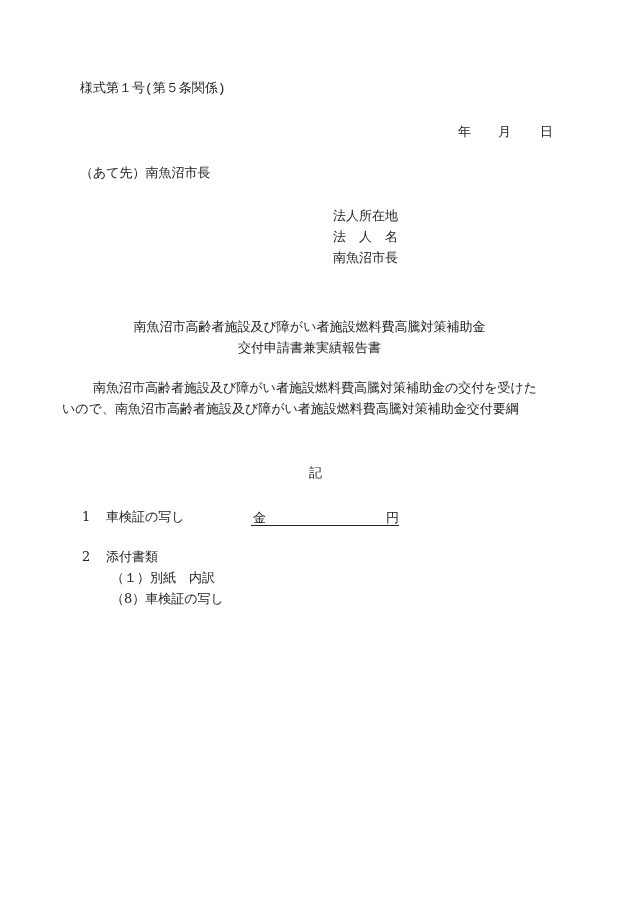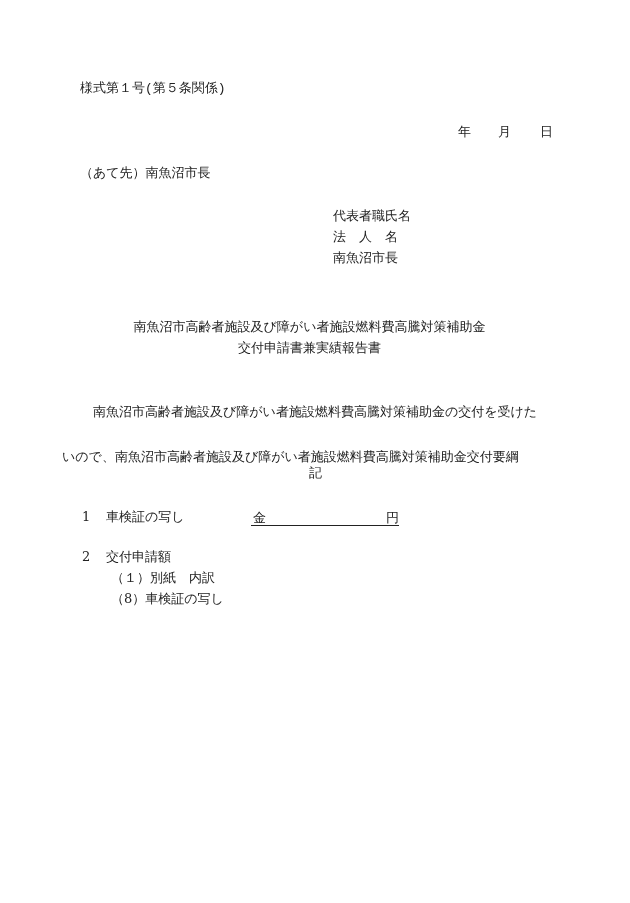--- a/index.html
+++ b/index.html
@@ -6,21 +6,21 @@
   body {
     width: 630px; height: 903px; position: relative; overflow: hidden;
     font-family: "DejaVu Serif", "Liberation Serif", serif;
     color: #222222; font-size: 13px;
   }
   .abs { position: absolute; white-space: nowrap; line-height: 16px; }
   .recipient-block .line { display: block; height: 21px; }
   .title-block { position: absolute; left: 0; width: 624px; top: 316px; text-align: center; line-height: 21px; }
   .title-block div { margin-left: -5px; }
   .body-para { position: absolute; left: 80px; top: 377px; width: 480px; line-height: 21px; white-space: normal; }
-  .body-para div { white-space: nowrap; margin-top: 24px; }
+  .body-para div { white-space: nowrap; }
   .amount-field {
     position: absolute; left: 251px; top: 509px; width: 148px; height: 16px;
     border-bottom: 1px solid #222;
   }
   .amount-field .kin { position: absolute; left: 2px; top: 0; }
   .amount-field .en { position: absolute; right: 0; top: 0; }
 </style>
 </head>
 <body>
 
@@ -30,21 +30,21 @@
 
   <div>
     <span class="abs" style="left:458px; top:124px;">年</span>
     <span class="abs" style="left:498px; top:124px;">月</span>
     <span class="abs" style="left:540px; top:124px;">日</span>
   </div>
 
   <div class="abs" style="left:80px; top:165px;text-align:center;">（あて先）南魚沼市長</div>
 
   <div class="abs recipient-block" style="left:333px; top:208px;">
-    <span class="line">代表者職氏名</span>
+    <span class="line">法人所在地</span>
     <span class="line">法　人　名</span>
     <span class="line">南魚沼市長</span>
   </div>
 
   <div class="title-block">
     <div>南魚沼市高齢者施設及び障がい者施設燃料費高騰対策補助金</div>
     <div>交付申請書兼実績報告書</div>
   </div>
 
   <div class="body-para">
@@ -59,18 +59,18 @@
     <span class="abs" style="left:106px; top:509px;">車検証の写し</span>
     <div class="amount-field">
       <span class="kin">金</span>
       <span class="abs" style="left:30px; top:0;"></span>
       <span class="en">円</span>
     </div>
   </div>
 
   <div>
     <span class="abs" style="left:82px; top:549px;">2</span>
-    <span class="abs" style="left:106px; top:549px;">交付申請額</span>
+    <span class="abs" style="left:106px; top:549px;">添付書類</span>
     <span class="abs" style="left:111px; top:570px;">（１）別紙　内訳</span>
     <span class="abs" style="left:111px; top:591px;">（8）車検証の写し</span>
   </div>
 
 </div>
 
 </body></html>

